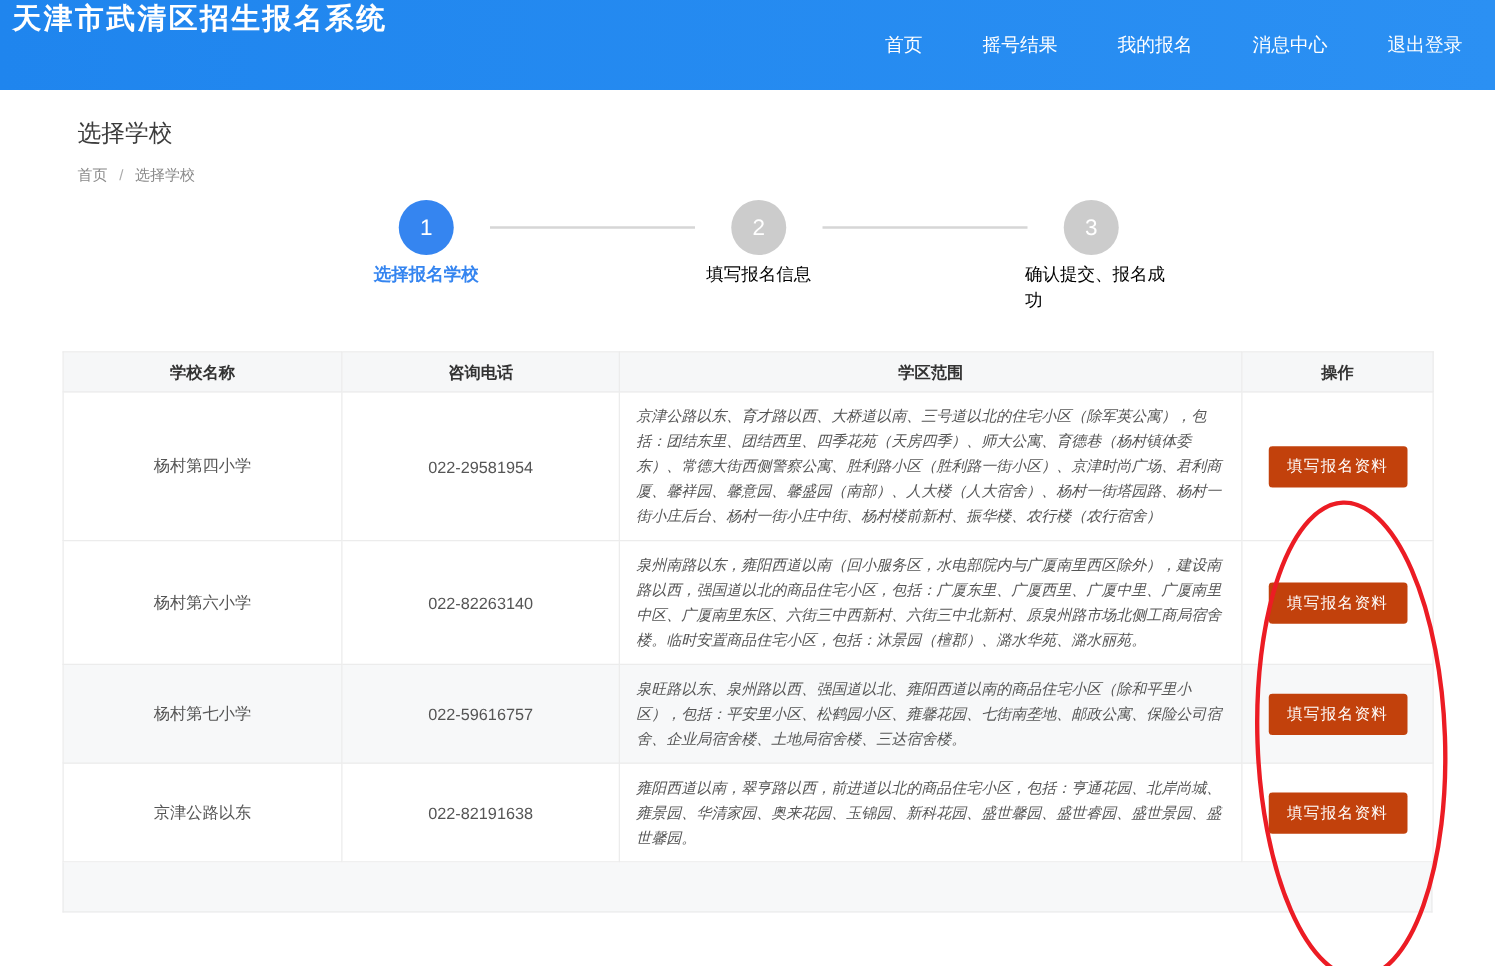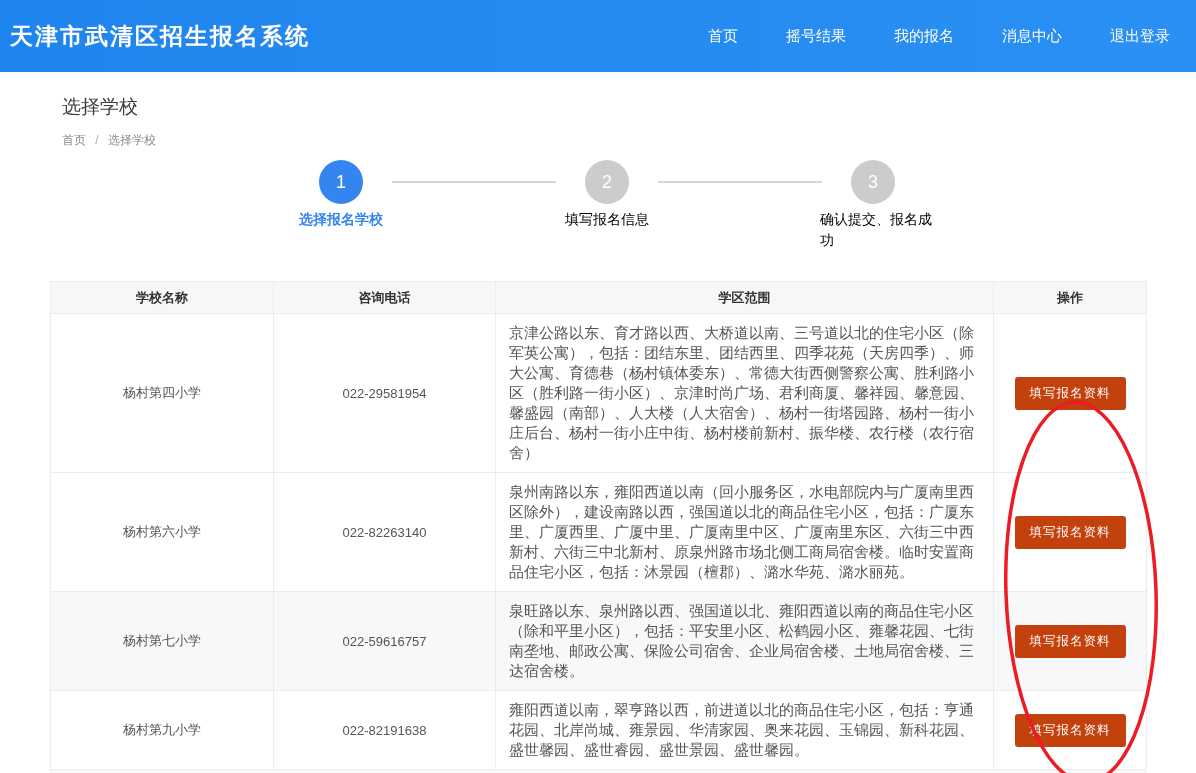--- a/index.html
+++ b/index.html
@@ -1,21 +1,21 @@
 <!DOCTYPE html>
 <html><head>
 <meta charset="utf-8">
 <style>
   * { margin: 0; padding: 0; box-sizing: border-box; }
   html, body { width: 1196px; height: 773px; overflow: hidden; background: #ffffff;
     font-family: "Liberation Sans", "DejaVu Sans", sans-serif; }
 
   
   .topbar { height: 72px; background: linear-gradient(90deg, #1f85ee 0%, #2b90f3 100%);
-    display: flex; align-items: center; justify-content: space-between; padding: 0 18px 0 10px; }
+    display: flex; justify-content: space-between; padding: 0 18px 0 10px; }
   .brand { color: #fff; line-height: 1.25; }
   .brand-title { font-size: 23px; font-weight: bold; letter-spacing: 2px; }
   .brand-subtitle { font-size: 11px; letter-spacing: 2.6px; margin-top: 4px; }
   .topnav { display: flex; align-items: center; gap: 48px; padding-right: 8px; }
   .topnav a { color: #ffffff; font-size: 15px; text-decoration: none; cursor: pointer; white-space: nowrap; }
 
   
   .page { position: relative; }
   .page-head { padding: 22px 0 0 62px; }
   .page-title { font-size: 19px; color: #3c3c3c; font-weight: 400; }
@@ -40,21 +40,21 @@
 
   
   .panel { margin: 10px 50px 0 50px; width: 1096px; }
   .panel-header { background: #efefef; height: 62px; line-height: 62px;
     padding-left: 36px; font-size: 16px; color: #5e5e5e; }
   table.school-table { width: 100%; border-collapse: collapse; margin-top: 12px; table-layout: fixed; }
   .school-table th, .school-table td { border: 1px solid #ececec; }
   .school-table th { background: #f6f7f8; height: 32px; font-size: 13px; color: #333; font-weight: bold; }
   .col-school { width: 223px; } .col-phone { width: 222px; } .col-district { width: 498px; } .col-action { width: 153px; }
   .cell-school, .cell-phone { text-align: center; font-size: 13px; color: #555; }
-  .cell-district { padding: 9px 13px; font-size: 15px; color: #555; line-height: 20px; text-align: left; }
+  .cell-district { padding: 9px 13px; font-size: 12px; color: #555; line-height: 20px; text-align: left; font-style: italic; }
   .cell-action { text-align: center; }
   tbody tr:nth-child(3) { background: #f7f8f9; }
   .apply-btn { background: #c2410c; color: #ffffff; border: none; border-radius: 3px;
     font-size: 12.5px; padding: 8px 15px; cursor: pointer; font-family: inherit; letter-spacing: 1px; }
   .filler-row { height: 40px; background: #f7f8f9; border: 1px solid #ececec; border-top: none; }
 
   
   .annotation { position: absolute; top: 0; left: 0; pointer-events: none; z-index: 50; }
 </style>
 </head>
@@ -125,21 +125,21 @@
         </tr>
         <tr>
           <td class="cell-school">杨村第七小学</td>
           <td class="cell-phone">022-59616757</td>
           <td class="cell-district">泉旺路以东、泉州路以西、强国道以北、雍阳西道以南的商品住宅小区（除和平里小区），包括：平安里小区、松鹤园小区、雍馨花园、七街南垄地、邮政公寓、保险公司宿舍、企业局宿舍楼、土地局宿舍楼、三达宿舍楼。</td>
           <td class="cell-action">
             <button class="apply-btn">填写报名资料</button>
           </td>
         </tr>
         <tr>
-          <td class="cell-school">杨村第九小学</td>
+          <td class="cell-school">京津公路以东</td>
           <td class="cell-phone">022-82191638</td>
           <td class="cell-district">雍阳西道以南，翠亨路以西，前进道以北的商品住宅小区，包括：亨通花园、北岸尚城、雍景园、华清家园、奥来花园、玉锦园、新科花园、盛世馨园、盛世睿园、盛世景园、盛世馨园。</td>
           <td class="cell-action">
             <button class="apply-btn">填写报名资料</button>
           </td>
         </tr>
       </tbody>
     </table>
     <div class="filler-row"></div>
   </section>

